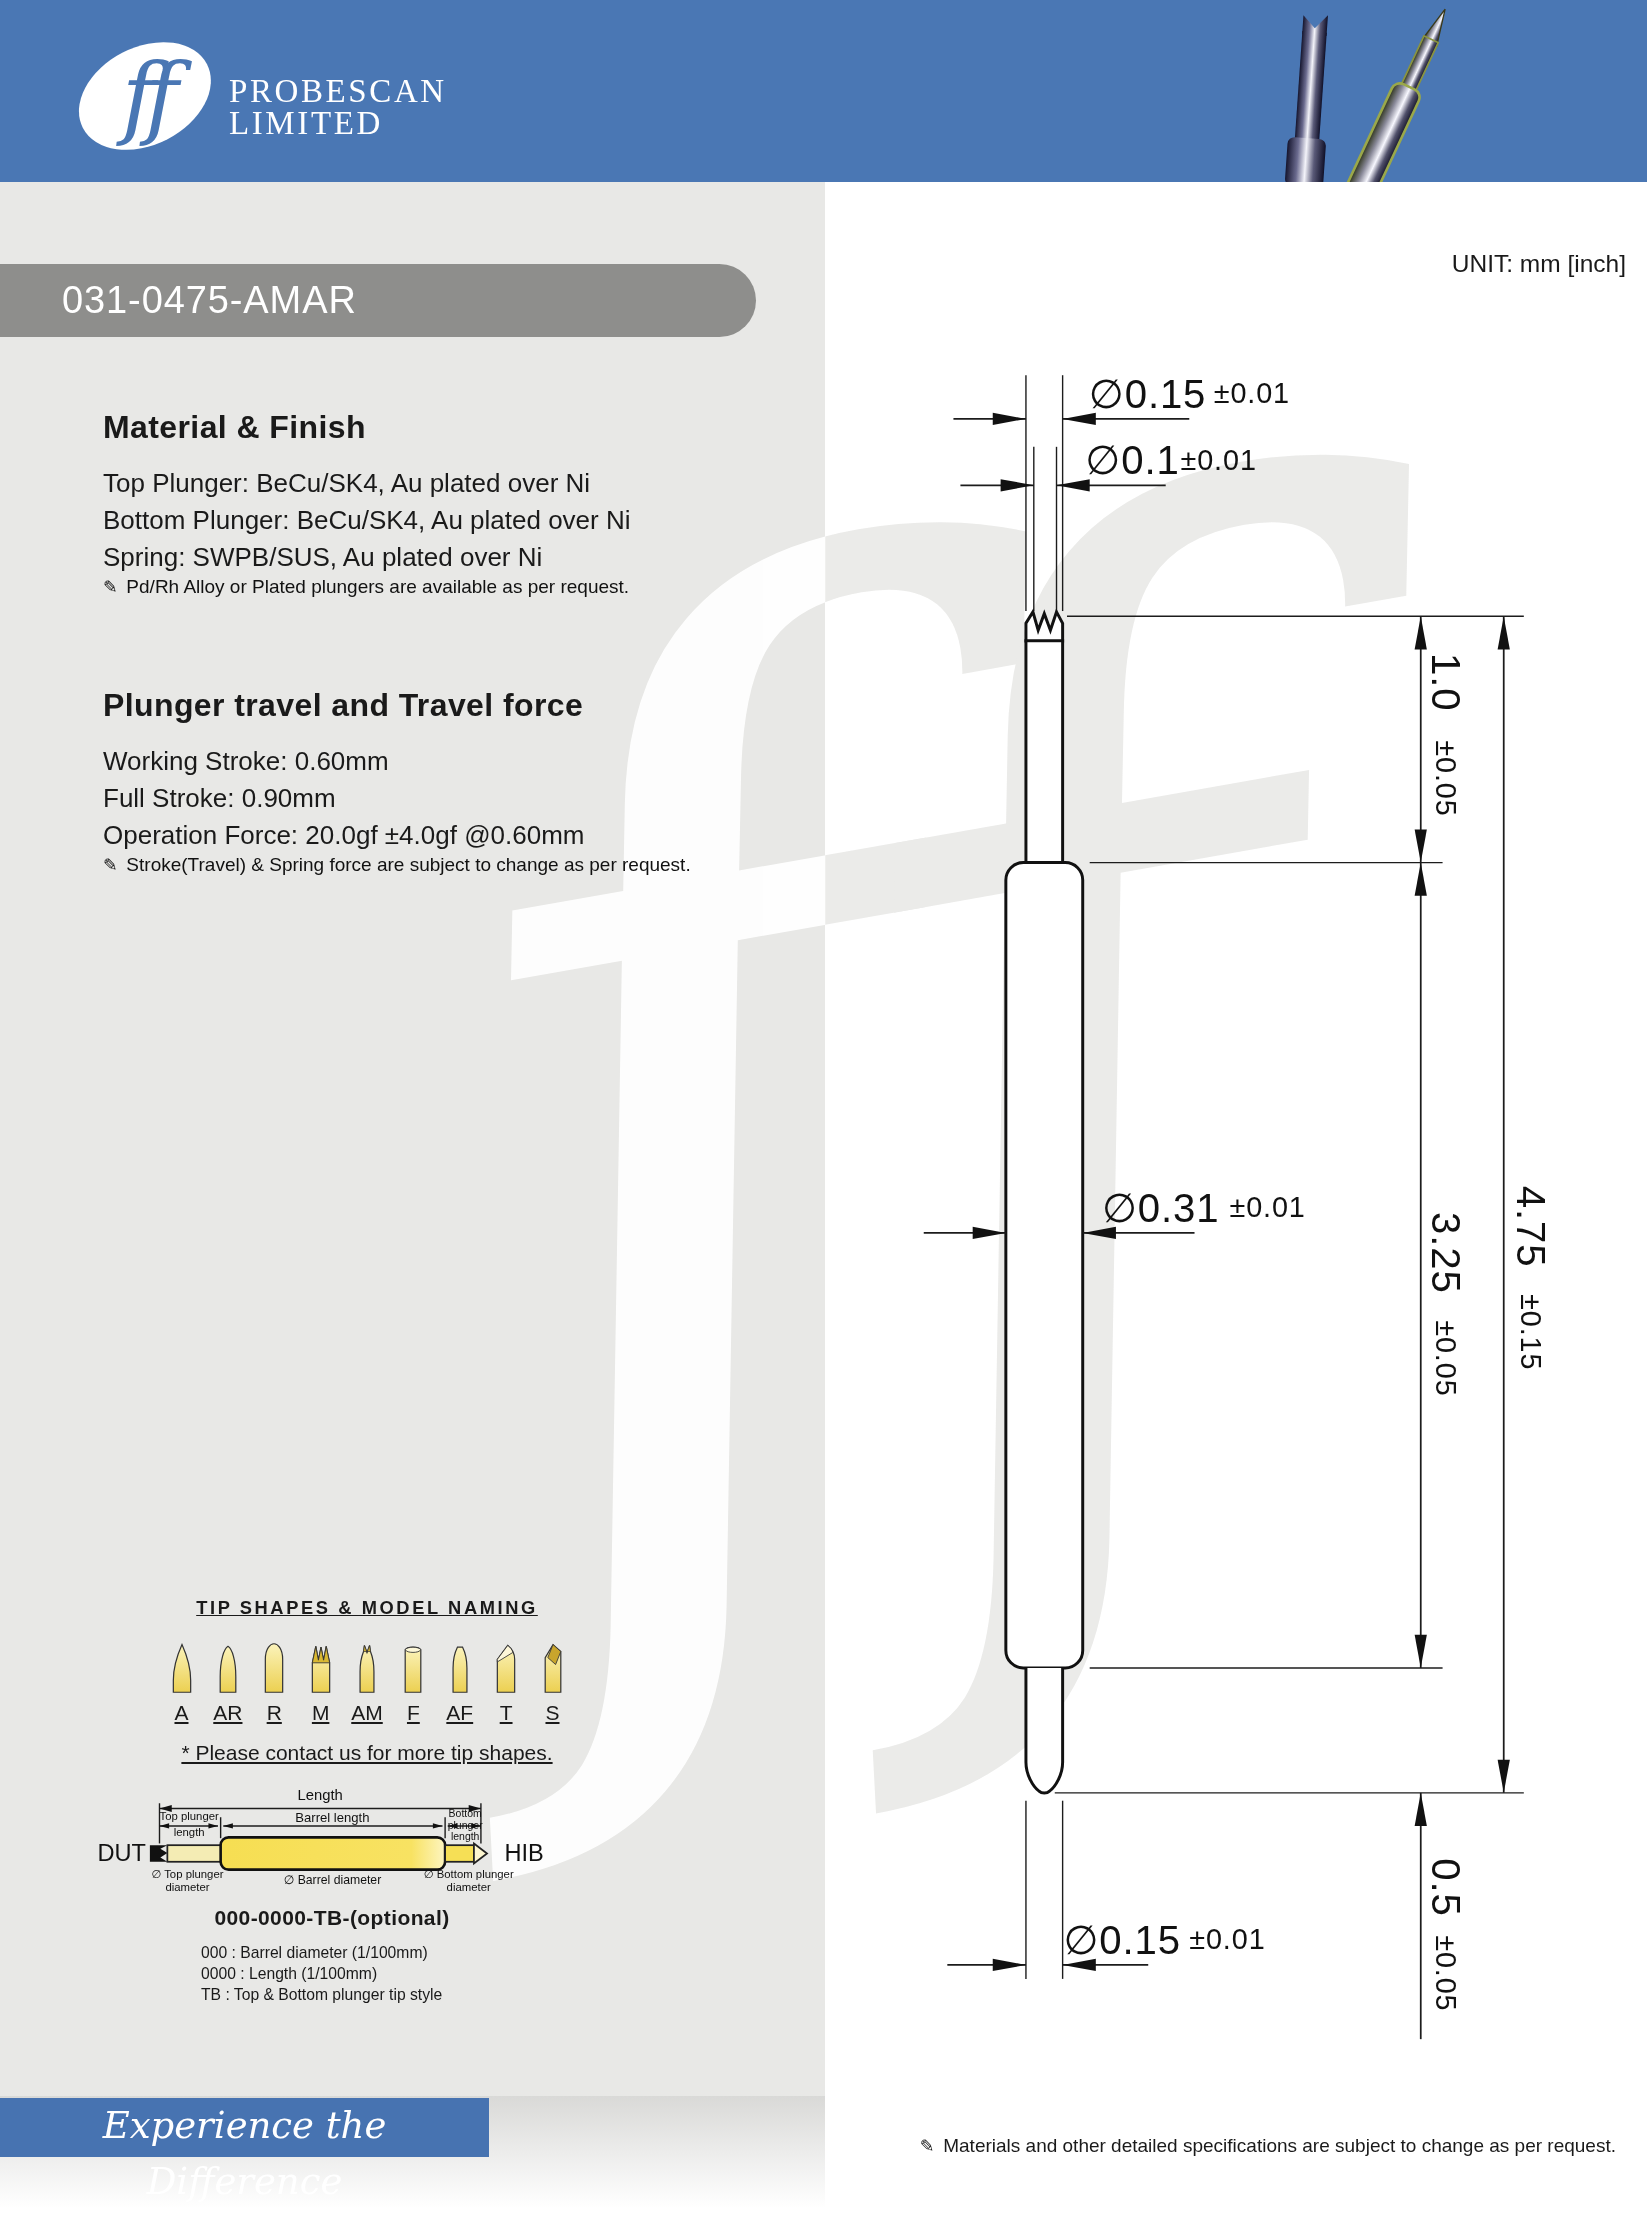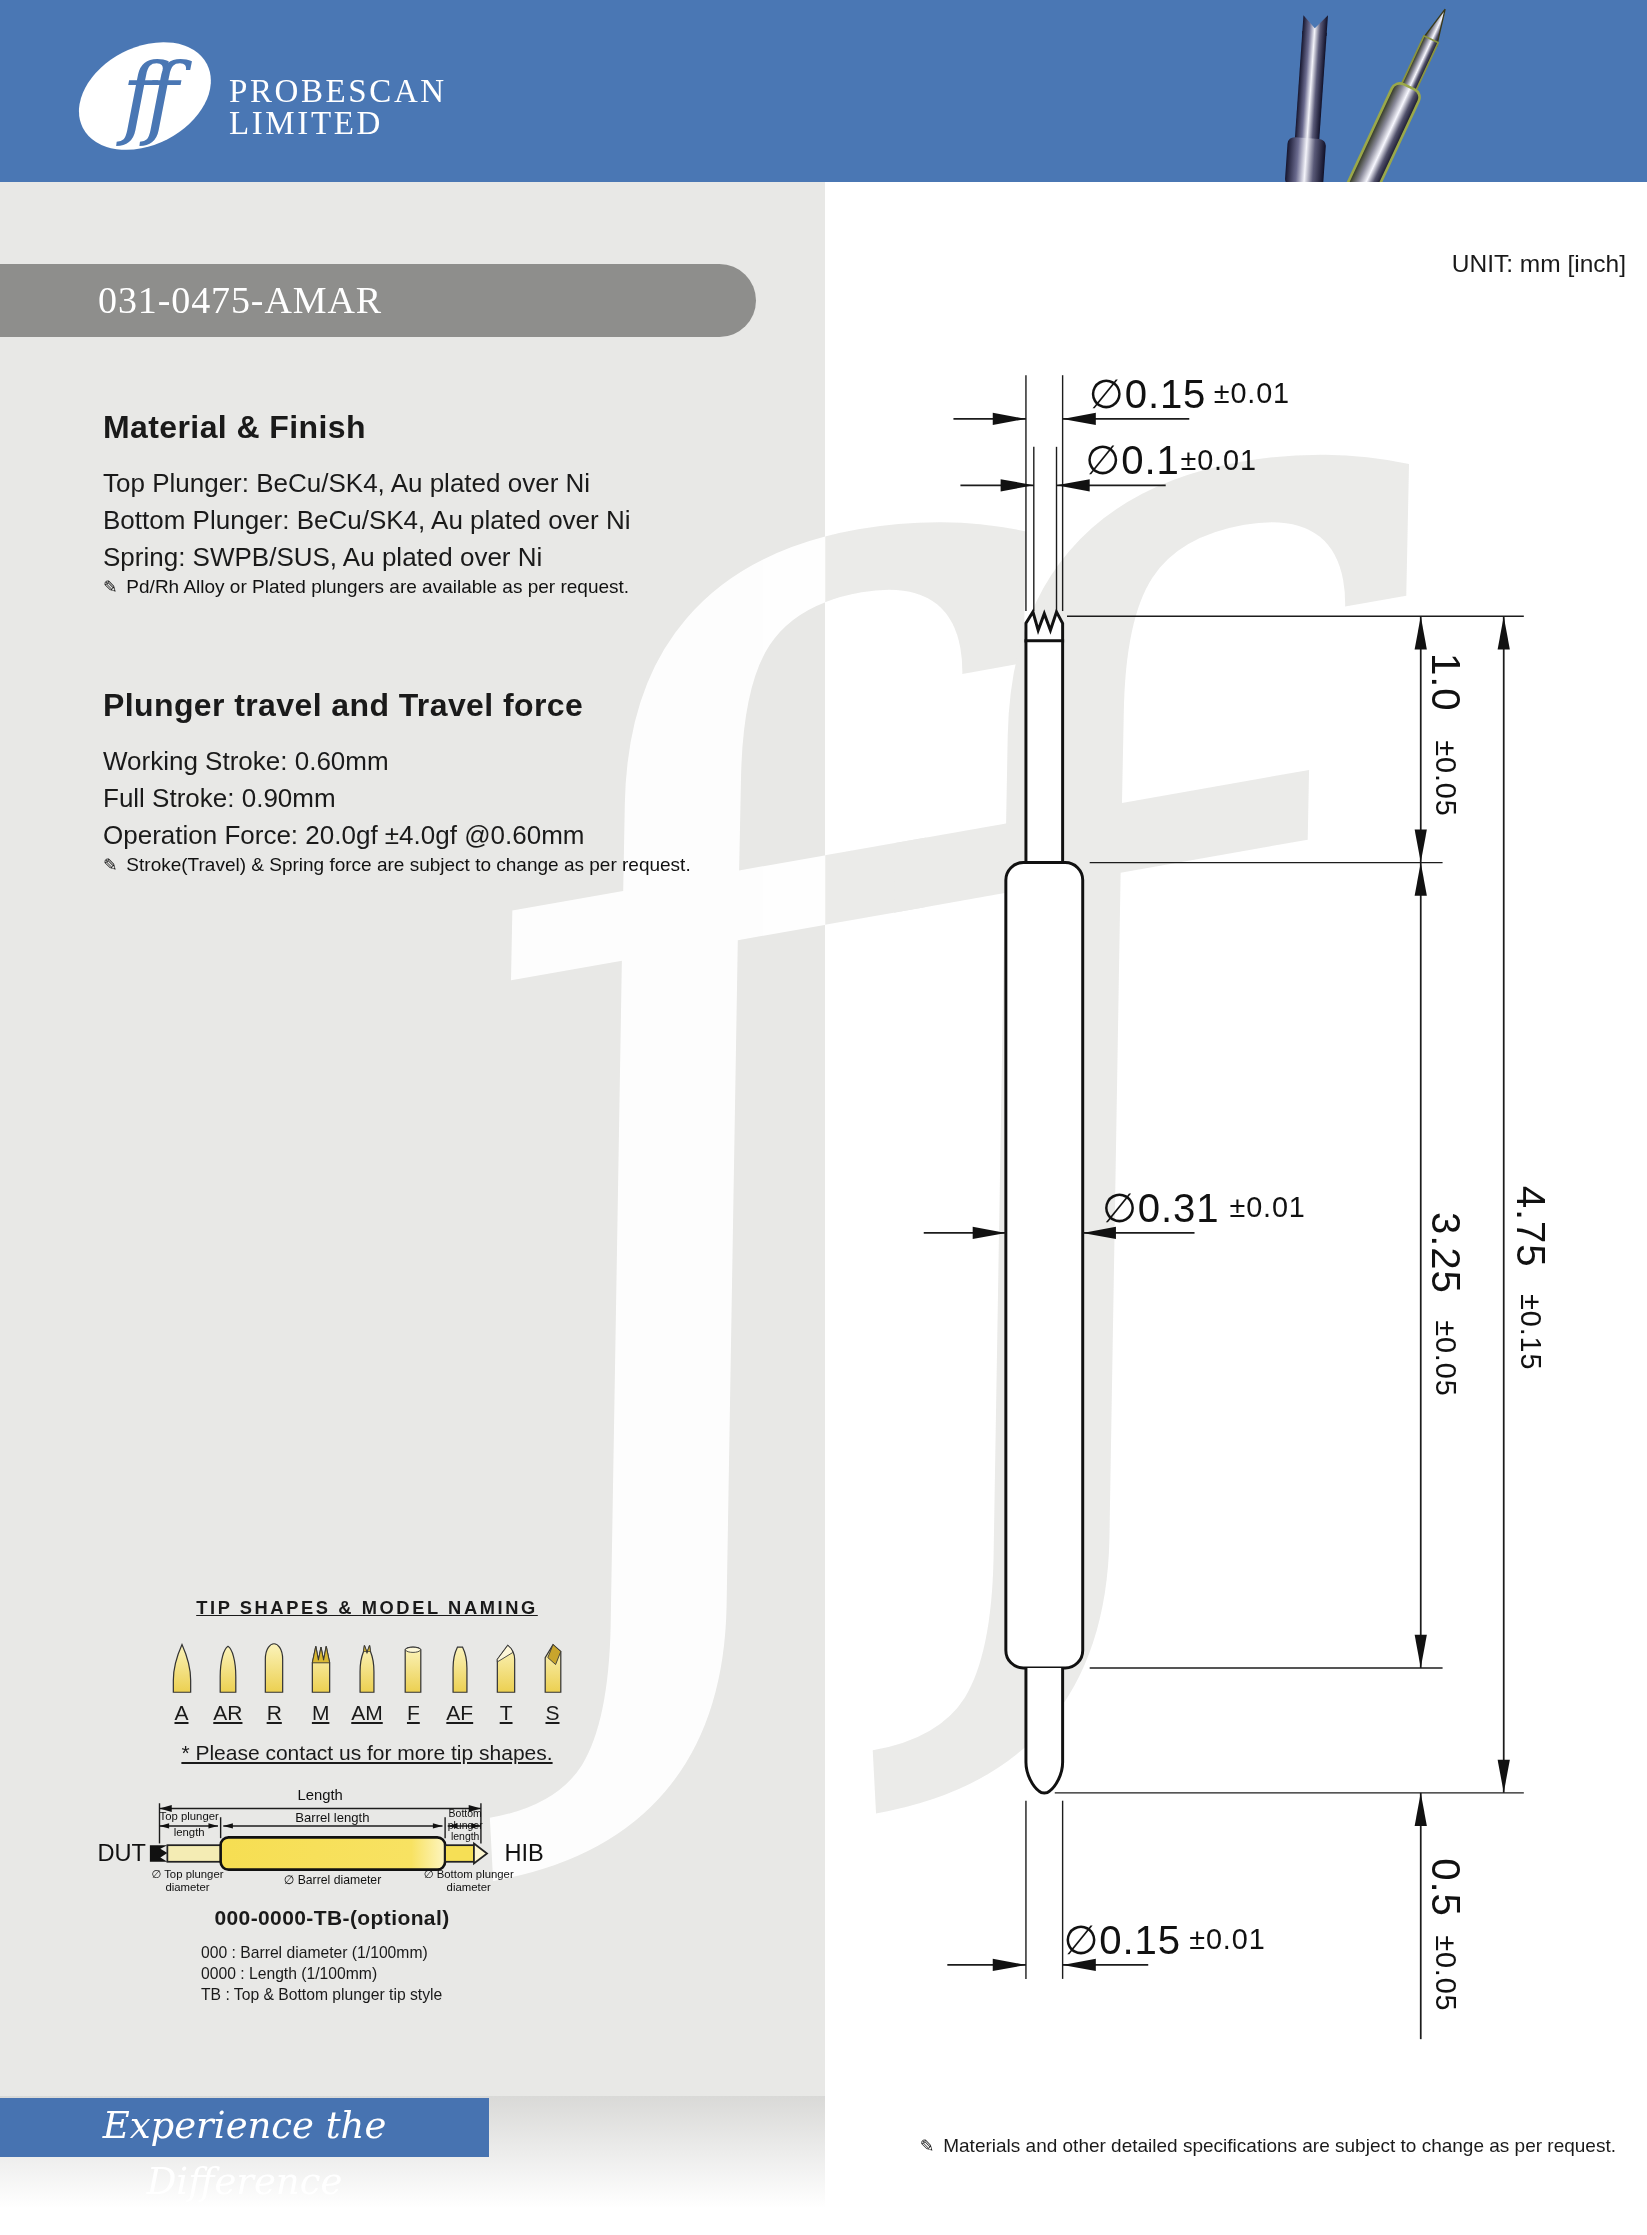--- a/index.html
+++ b/index.html
@@ -14,22 +14,22 @@
   
   .gray-panel{left:0;top:182px;width:825px;height:1915px;background:#e8e8e6;z-index:1;}
   .gray-fade{left:0;top:2096px;width:825px;height:140px;
              background:linear-gradient(#d9d9d7,#ffffff 80%);z-index:1;}
   .watermark{left:0;top:0;width:1647px;height:2236px;z-index:2;pointer-events:none;}
   
   .unit{left:1240px;top:250px;width:386px;font-size:24.5px;text-align:right;z-index:4;}
   
   .banner{left:0;top:264px;width:756px;height:73px;background:#8e8e8c;
           border-radius:0 37px 37px 0;z-index:4;}
-  .banner span{display:block;padding-left:98px;line-height:72px;font-size:38px;
-               letter-spacing:0.9px;color:#ffffff;font-family:Liberation Serif, serif;}
+  .banner span{display:block;padding-left:62px;line-height:72px;font-size:38px;
+               letter-spacing:0.9px;color:#ffffff;}
   
   .section{z-index:4;}
   .sec-h{font-size:32px;font-weight:700;margin:0 0 19px 0;letter-spacing:0.4px;}
   .sec-line{font-size:26px;line-height:37px;white-space:nowrap;}
   .sec-note{font-size:19px;color:#111;white-space:nowrap;}
   .pencil{font-size:17.5px;margin-right:8.7px;}
   #material{left:103px;top:409px;}
   #travel{left:103px;top:687px;}
   
   #tipshapes{left:96px;top:1597px;width:542px;text-align:center;text-decoration:underline;}

